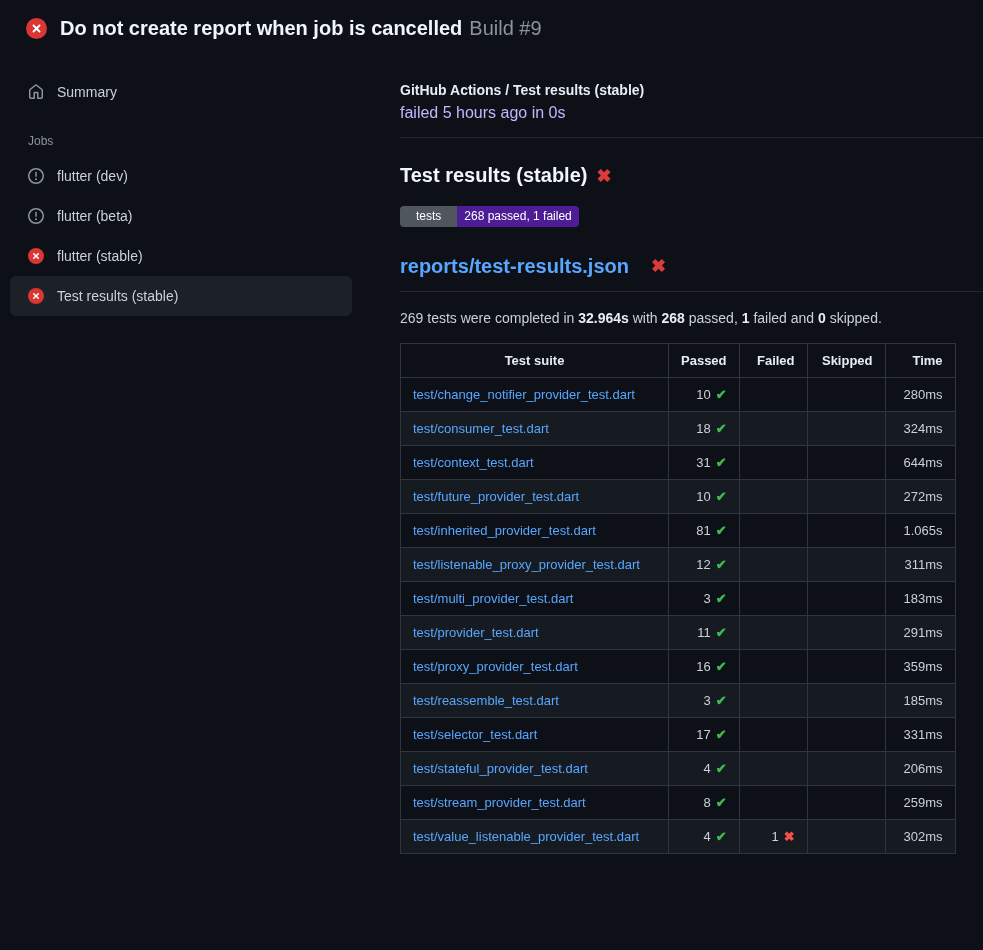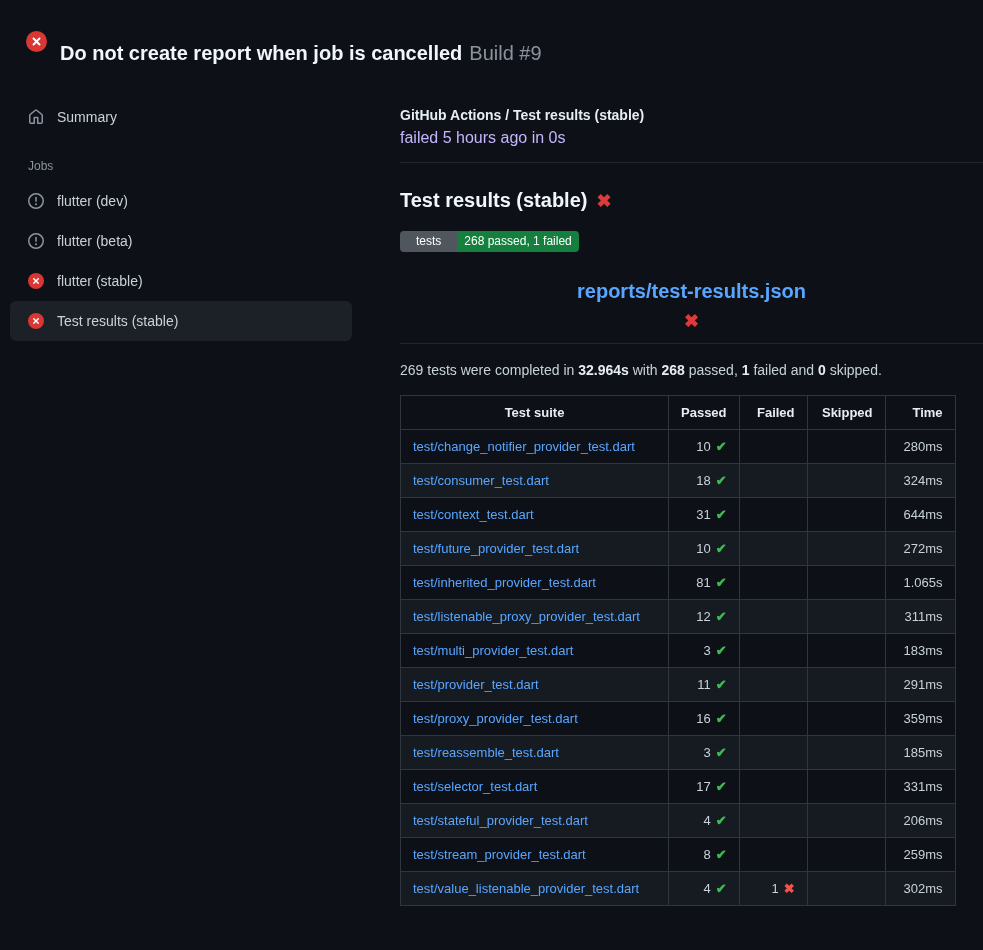--- a/index.html
+++ b/index.html
@@ -9,21 +9,21 @@
     color:#c9d1d9;
     font-family:"Liberation Sans", sans-serif;
     overflow:hidden;
   }
   
   .app-header {
     display:flex; align-items:center; gap:13px;
     padding:17px 24px 14px 26px;
   }
   .status-icon-lg svg { width:21px; height:21px; display:block; }
-  .page-title { font-size:20px; font-weight:700; color:#f0f6fc;margin-top:25px; }
+  .page-title { font-size:20px; font-weight:700; color:#f0f6fc; }
   .build-number { font-size:20px; font-weight:400; color:#8b949e; margin-left:7px; }
 
   
   .layout { display:flex; align-items:flex-start; }
   .sidebar { width:368px; flex:none; padding:18px 16px 0 10px; }
   .side-item {
     display:flex; align-items:center; gap:13px;
     height:40px; padding:0 16px 0 18px;
     border-radius:6px; font-size:14px; color:#c9d1d9; cursor:pointer;
   }
@@ -38,25 +38,25 @@
   .divider { border:none; border-top:1px solid #21262d; margin-top:15px; }
 
   .section-heading {
     margin-top:26px; display:flex; align-items:center; gap:9px;
     font-size:20px; font-weight:700; color:#f0f6fc;
   }
   .emoji-x { color:#dd3b3b; font-size:18px; font-weight:700; line-height:1; }
 
   .badge { display:inline-flex; margin-top:19px; font-size:12px; border-radius:4px; overflow:hidden; line-height:1.4; }
   .badge-label { background:#50565e; color:#ffffff; padding:2px 16px; }
-  .badge-value { background:#15803d; color:#ffffff; padding:2px 7px; }
+  .badge-value { background:#4c1d95; color:#ffffff; padding:2px 7px; }
 
   .report-heading {
     margin-top:28px; padding-bottom:13px; border-bottom:1px solid #21262d;
-    display:flex; align-items:center; gap:9px;flex-direction:column;
+    display:flex; align-items:center; gap:22px;
   }
   .report-link { color:#58a6ff; font-size:20px; font-weight:700; text-decoration:none; }
 
   .summary-line { margin-top:18px; font-size:14px; color:#c9d1d9; }
   .summary-line b { color:#e6edf3; font-weight:700; }
 
   
   table { margin-top:17px; border-collapse:collapse; table-layout:fixed; font-size:13px; }
   col.c-suite { width:268px; } col.c-passed { width:70px; }
   col.c-failed { width:68px; } col.c-skipped { width:78px; } col.c-time { width:70px; }

